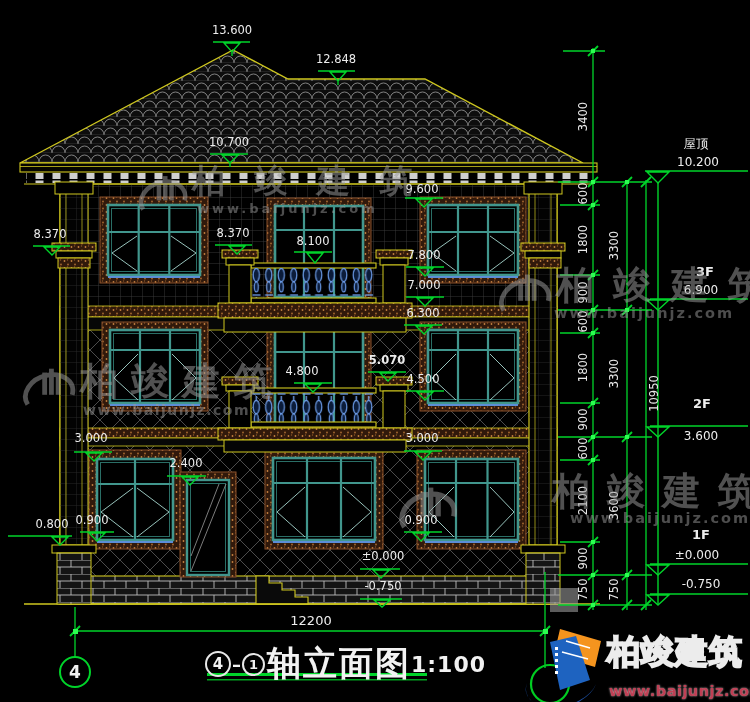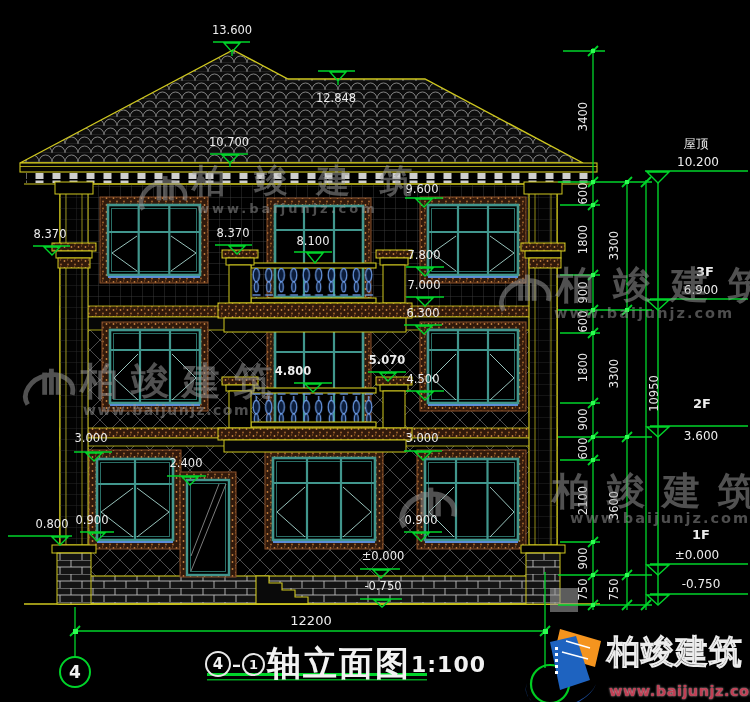--- a/index.html
+++ b/index.html
@@ -15,21 +15,21 @@
   .wm-url{opacity:.5;}
   #titlebar{position:absolute;left:205px;top:641px;display:flex;align-items:center;color:#f2f2f2;}
   .circnum{display:inline-flex;align-items:center;justify-content:center;border:2px solid #e8e8e8;
            border-radius:50%;width:22px;height:22px;font-size:15px;font-weight:bold;color:#f2f2f2;}
   .circnum.small{width:19px;height:19px;font-size:13px;}
   #title-text{font-size:34px;font-weight:bold;letter-spacing:2px;margin-left:2px;}
   #title-scale{font-size:22px;font-weight:bold;letter-spacing:1px;}
   #axis-bubble{position:absolute;left:59px;top:656px;width:28px;height:28px;border:2px solid #00d42a;
                border-radius:50%;color:#f0f0f0;font-size:17px;font-weight:bold;
                display:flex;align-items:center;justify-content:center;}
-  #logo-brand{position:absolute;left:607px;top:630px;font-size:33px;font-weight:normal;letter-spacing:1px;
+  #logo-brand{position:absolute;left:607px;top:630px;font-size:33px;font-weight:bold;letter-spacing:1px;
               color:#141414;-webkit-text-stroke:2px #ececec;text-stroke:2px #ececec;white-space:nowrap;}
   #logo-url{position:absolute;left:609px;top:683px;font-size:14.5px;font-weight:bold;color:#c04055;
             letter-spacing:.5px;text-shadow:0 0 2px #f5d5da;white-space:nowrap;}
   .lbl-w62{width:62px;}
 </style>
 </head>
 <body>
 
 <div id="stage">
 
@@ -305,31 +305,31 @@
       <rect x="555" y="647" width="3" height="3"></rect>
           <rect x="555" y="653" width="3" height="3"></rect>
       <rect x="555" y="659" width="3" height="3"></rect>
           <rect x="555" y="665" width="3" height="3"></rect>
       <rect x="555" y="671" width="3" height="3"></rect>
     </g>
   </g>
 </svg>
 
 <div class="elev" style="left:204px;top:24px;">13.600</div>
-<div class="elev" style="left:308px;top:53px;margin-top:39px;">12.848</div>
+<div class="elev" style="left:308px;top:53px;">12.848</div>
 <div class="elev" style="left:201px;top:136px;">10.700</div>
 <div class="elev" style="left:394px;top:183px;">9.600</div>
 <div class="elev" style="left:22px;top:228px;">8.370</div>
 <div class="elev" style="left:205px;top:227px;">8.370</div>
 <div class="elev" style="left:285px;top:235px;">8.100</div>
 <div class="elev" style="left:396px;top:249px;">7.800</div>
 <div class="elev" style="left:396px;top:279px;">7.000</div>
 <div class="elev" style="left:395px;top:307px;">6.300</div>
 <div class="elev" style="left:359px;top:354px;font-weight:bold;">5.070</div>
-<div class="elev" style="left:265px;top:365px;font-weight:bold;">4.800</div>
+<div class="elev" style="left:274px;top:365px;">4.800</div>
 <div class="elev" style="left:395px;top:373px;">4.500</div>
 <div class="elev" style="left:63px;top:432px;">3.000</div>
 <div class="elev" style="left:394px;top:432px;">3.000</div>
 <div class="elev" style="left:158px;top:457px;">2.400</div>
 <div class="elev" style="left:64px;top:514px;">0.900</div>
 <div class="elev" style="left:24px;top:518px;">0.800</div>
 <div class="elev" style="left:393px;top:514px;">0.900</div>
 <div class="elev lbl-w62" style="left:352px;top:550px;">±0.000</div>
 <div class="elev lbl-w62" style="left:352px;top:580px;">-0.750</div>
 

